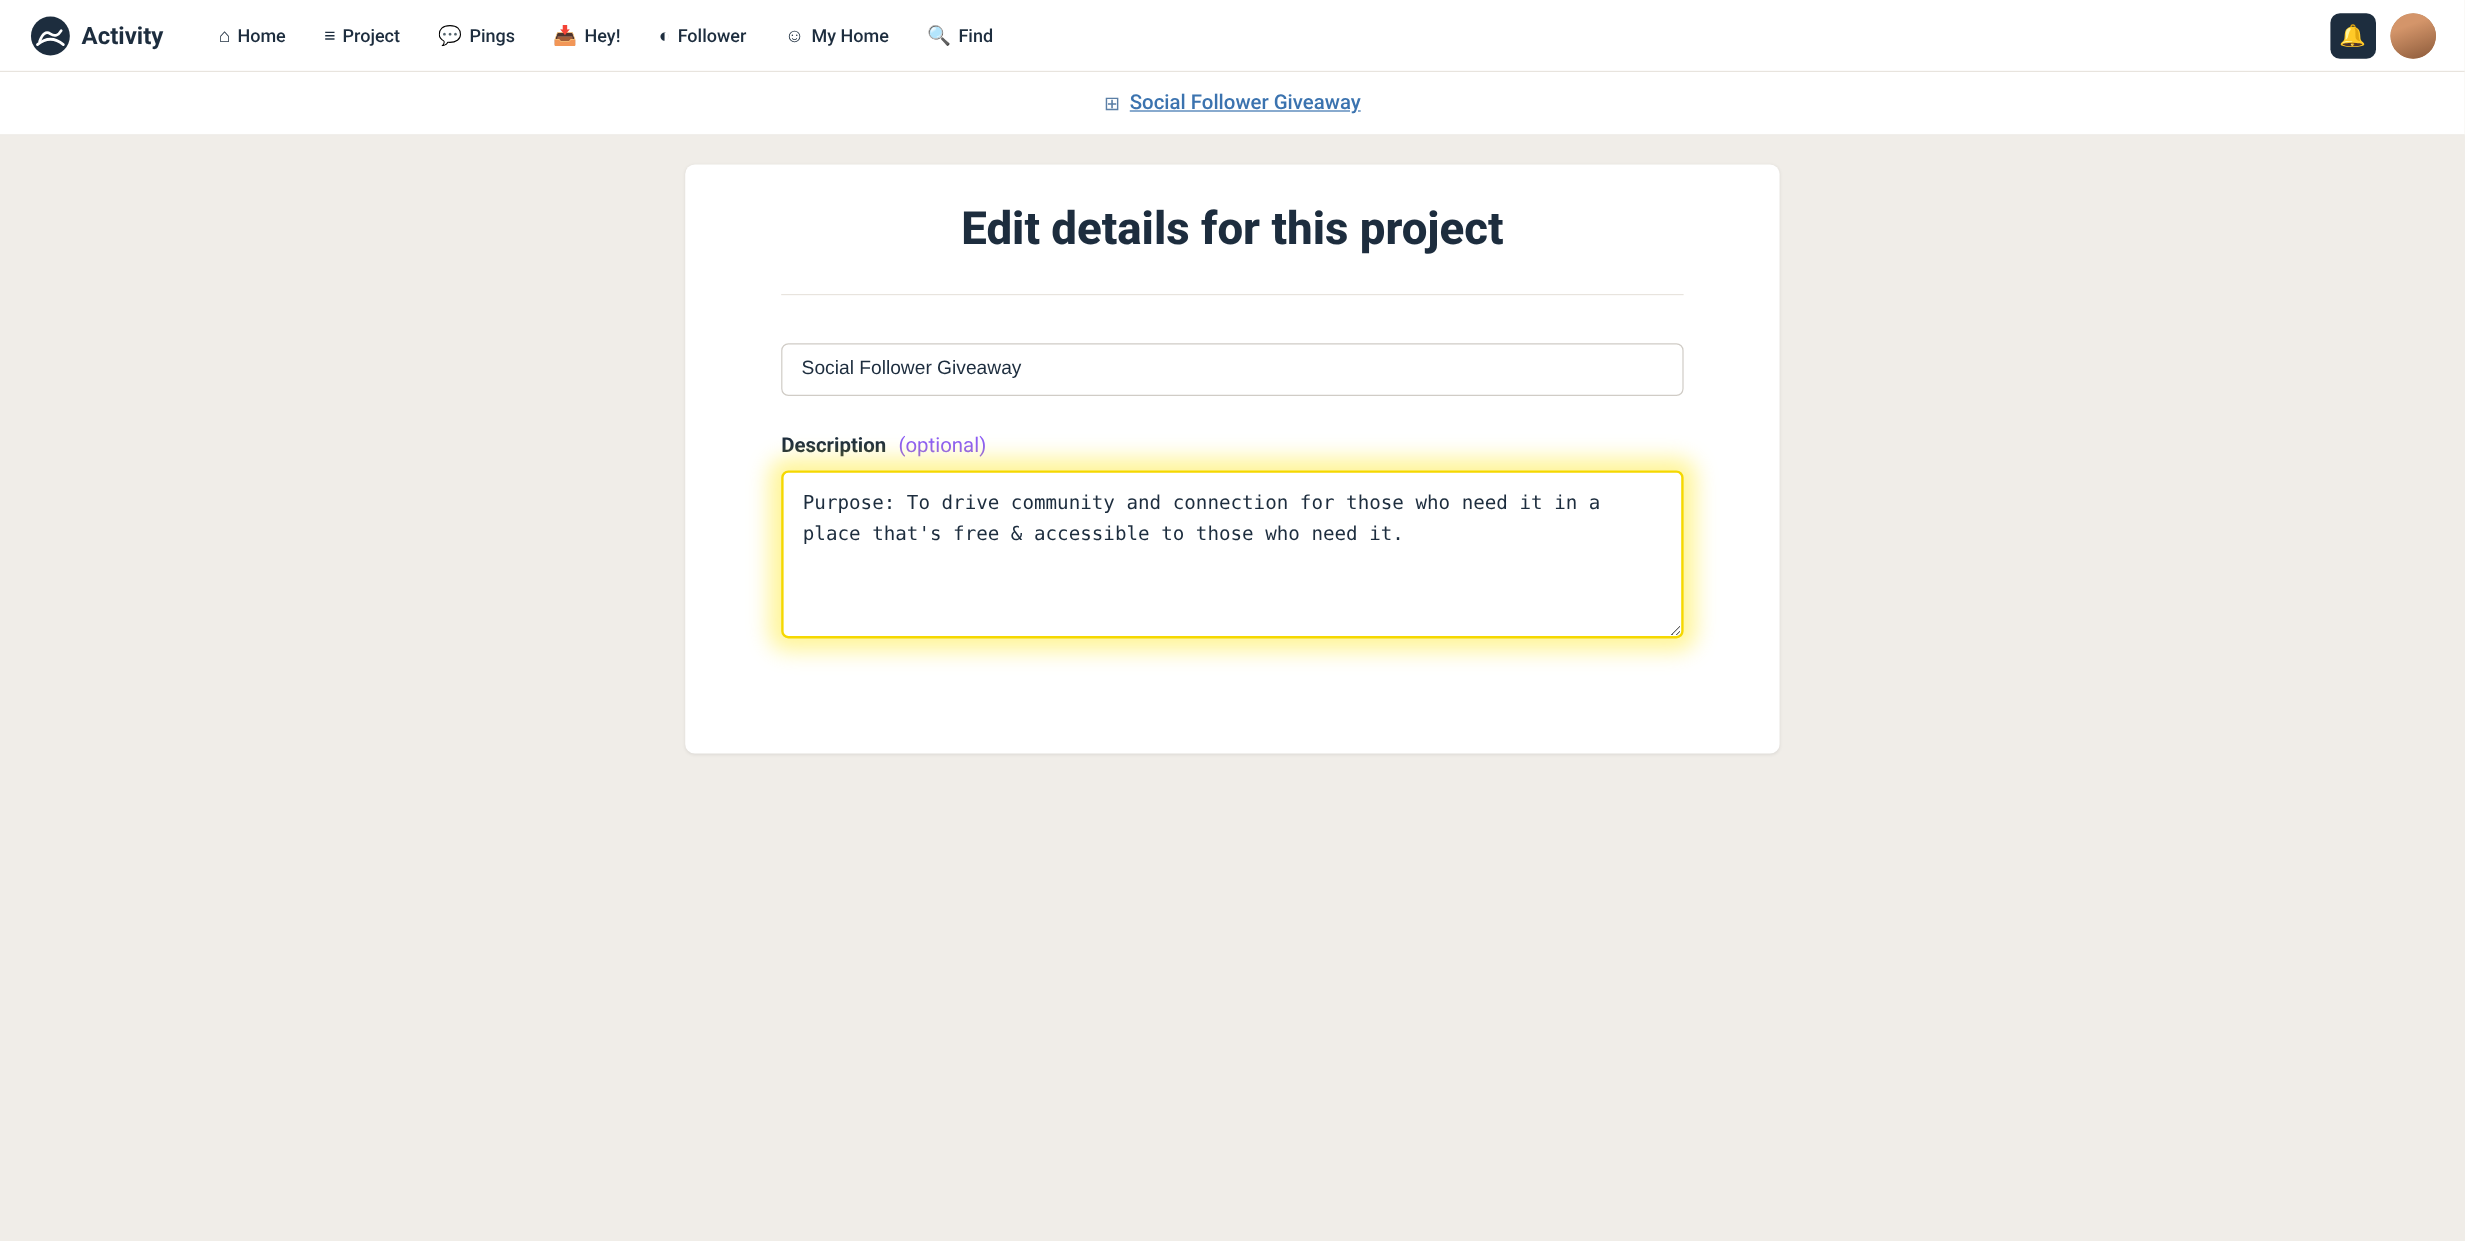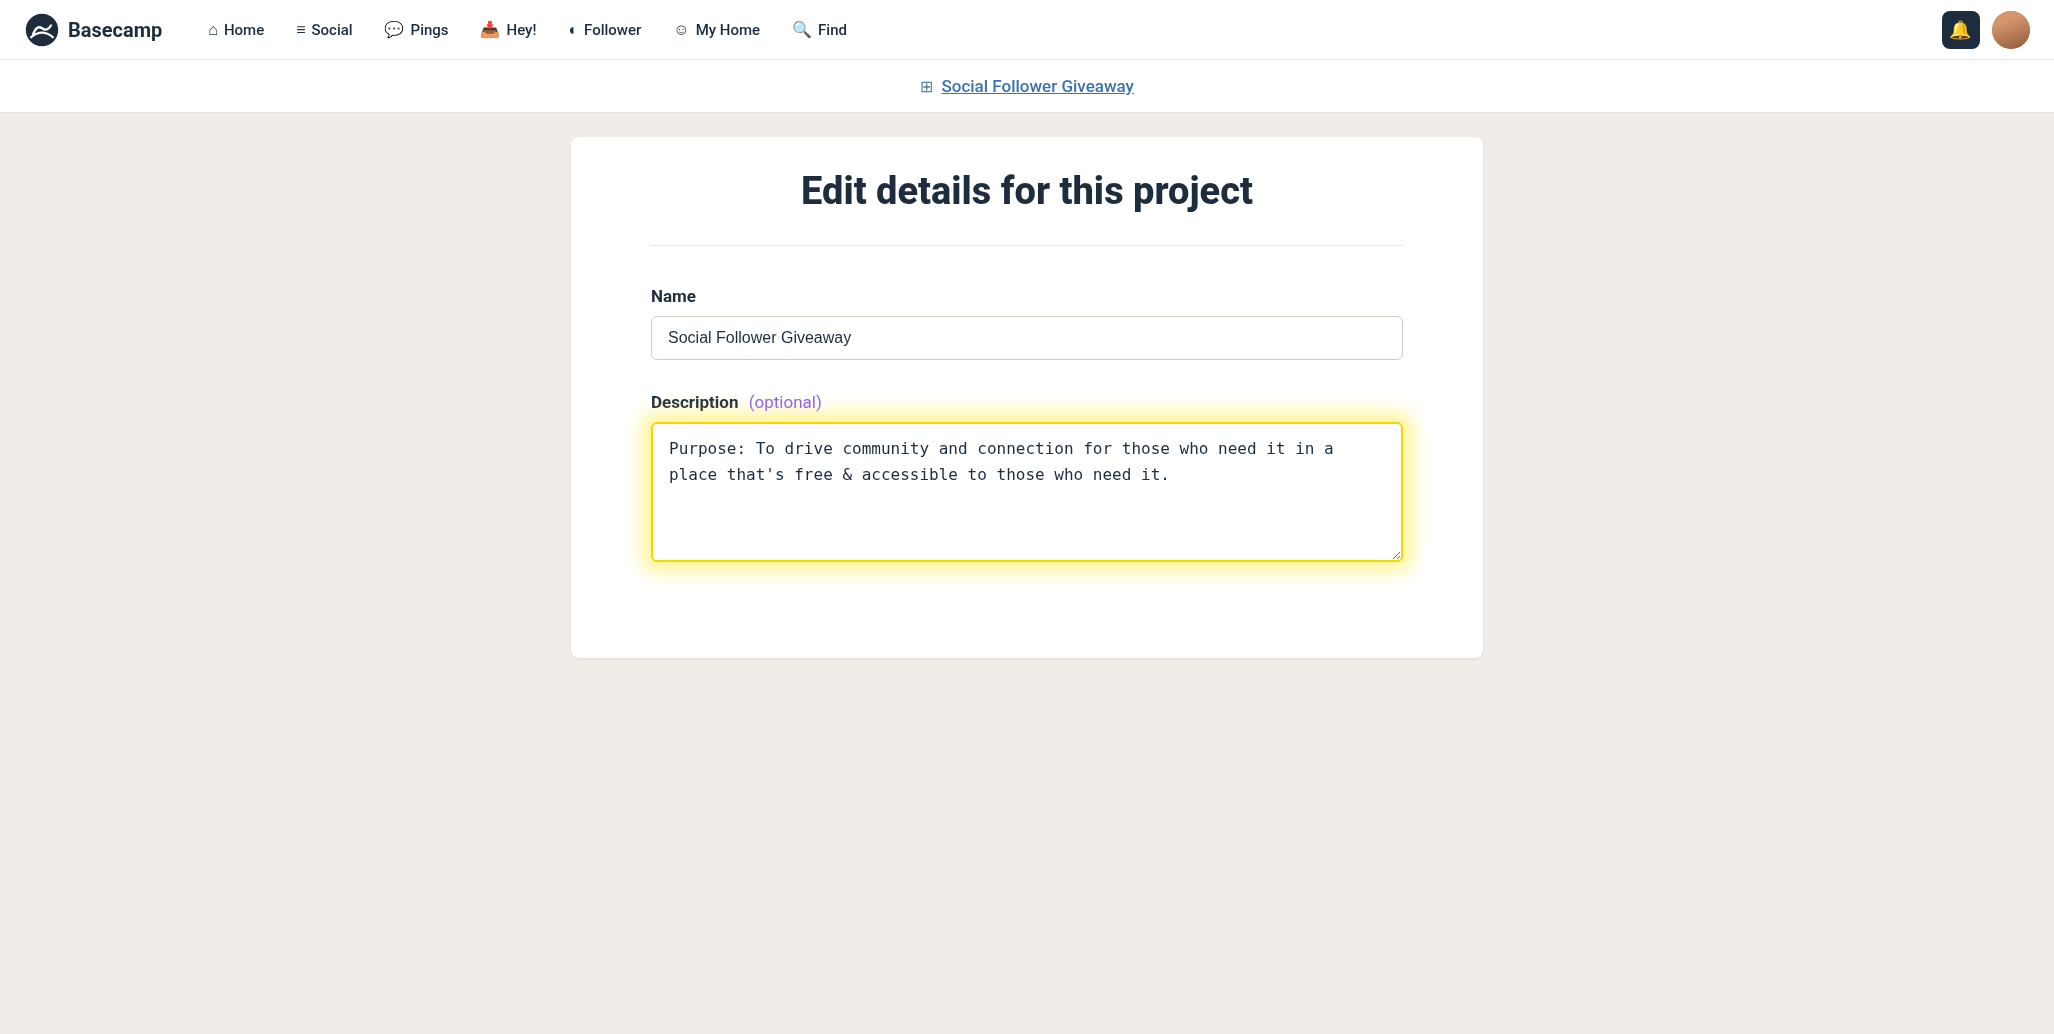--- a/index.html
+++ b/index.html
@@ -219,31 +219,31 @@
 </head>
 <body>
 
 <nav class="navbar">
   <a class="navbar-brand" href="#">
     <svg class="navbar-brand-logo" viewBox="0 0 40 40" fill="none" xmlns="http://www.w3.org/2000/svg">
       <circle cx="20" cy="20" r="18" fill="#1d2d3e"></circle>
       <path d="M10 25 Q14 14 20 18 Q26 22 30 15" stroke="white" stroke-width="2.5" fill="none" stroke-linecap="round"></path>
       <path d="M8 28 Q20 18 32 28" stroke="white" stroke-width="2.5" fill="none" stroke-linecap="round"></path>
     </svg>
-    <span class="navbar-brand-name">Basecamp</span>
+    <span class="navbar-brand-name">Activity</span>
   </a>
 
   <div class="navbar-nav">
     <a class="nav-item" href="#">
       <span class="nav-icon">⌂</span>
       <span>Home</span>
     </a>
     <a class="nav-item" href="#">
       <span class="nav-icon">≡</span>
-      <span>Social</span>
+      <span>Project</span>
     </a>
     <a class="nav-item" href="#">
       <span class="nav-icon">💬</span>
       <span>Pings</span>
     </a>
     <a class="nav-item" href="#">
       <span class="nav-icon">📥</span>
       <span>Hey!</span>
     </a>
     <a class="nav-item" href="#">
@@ -274,21 +274,20 @@
   <span class="breadcrumb-icon">⊞</span>
   <a class="breadcrumb-link" href="#">Social Follower Giveaway</a>
 </div>
 
 <div class="page-wrapper">
   <div class="main-card">
 
     <h1 class="page-title">Edit details for this project</h1>
 
     <div class="form-section">
-      <label class="form-label">Name</label>
       <input class="form-input" type="text" value="Social Follower Giveaway" style="">
     </div>
 
     <div class="form-section">
       <label class="form-label">
         <span>Description</span>
         <span class="form-label-optional">(optional)</span>
       </label>
       <div class="description-wrapper">
         <textarea class="form-textarea" style="">Purpose: To drive community and connection for those who need it in a place that's free &amp; accessible to those who need it.</textarea>

